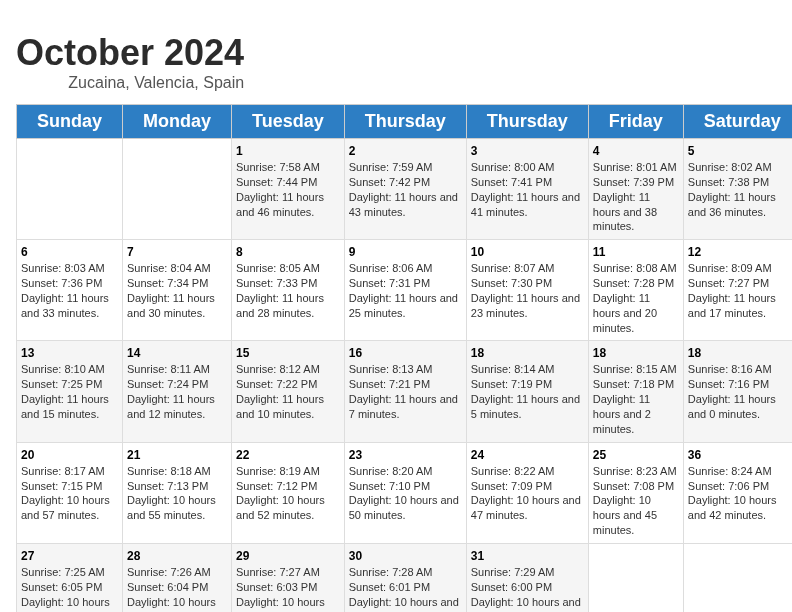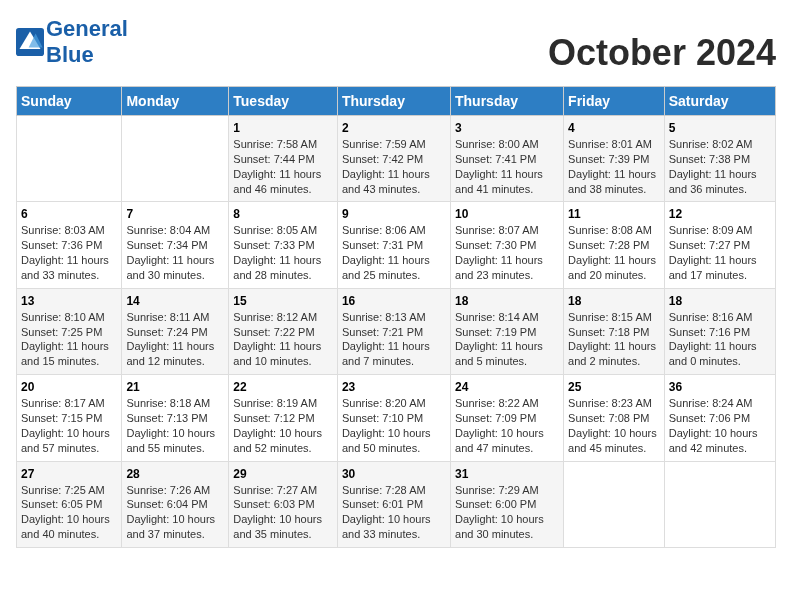--- a/index.html
+++ b/index.html
@@ -49,23 +49,23 @@
     table {
       width: 100%;
       border-collapse: collapse;
       font-size: 11px;
     }
     thead tr {
       background-color: #2d7ec4;
       color: #fff;
     }
     thead th {
-      padding: 6px 4px;
+      padding: 6px 20px;
       text-align: left;
-      font-size: 14px;
+      font-size: 18px;
       font-weight: bold;
       border: 1px solid #ccc;
     }
     tbody tr {
       background: #fff;
     }
     tbody tr:nth-child(odd) {
       background: #f5f5f5;
     }
     tbody td {
@@ -86,32 +86,23 @@
       line-height: 1.35;
     }
     .empty-cell {
       background: #fff;
     }
   </style>
 </head>
 <body>
 
 <div class="header">
-  <div class="logo">
-    <svg class="logo-icon" viewBox="0 0 40 40" xmlns="http://www.w3.org/2000/svg">
-      <rect x="0" y="0" width="40" height="40" fill="#1a5fa8" rx="4"></rect>
-      <polygon points="20,5 35,30 5,30" fill="#fff"></polygon>
-      <polygon points="28,8 38,28 18,28" fill="#4aa0e0" opacity="0.7"></polygon>
-    </svg>
-    <div>
-      <span class="logo-text"><span>General</span><br><span style="color:#1a5fa8;">Blue</span></span>
-    </div>
-  </div>
   <div class="title-block">
     <div class="month-title">October 2024</div>
+    <div class="location">Zucaina, Valencia, Spain</div>
   </div>
 </div>
 
 <table>
   <thead>
     <tr id="weekday-header">
     <th>Sunday</th>
         <th>Monday</th>
         <th>Tuesday</th>
         <th>Thursday</th>

